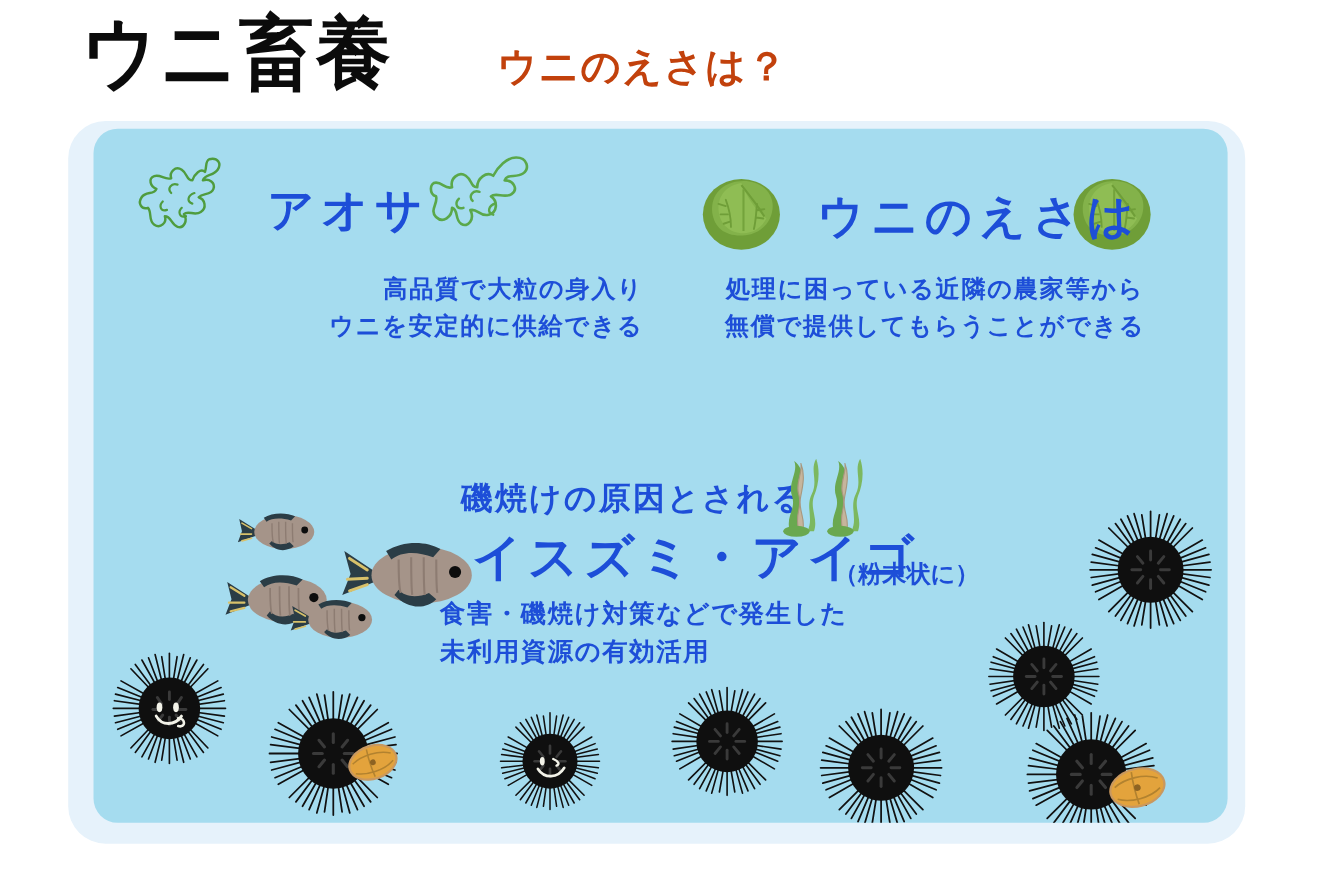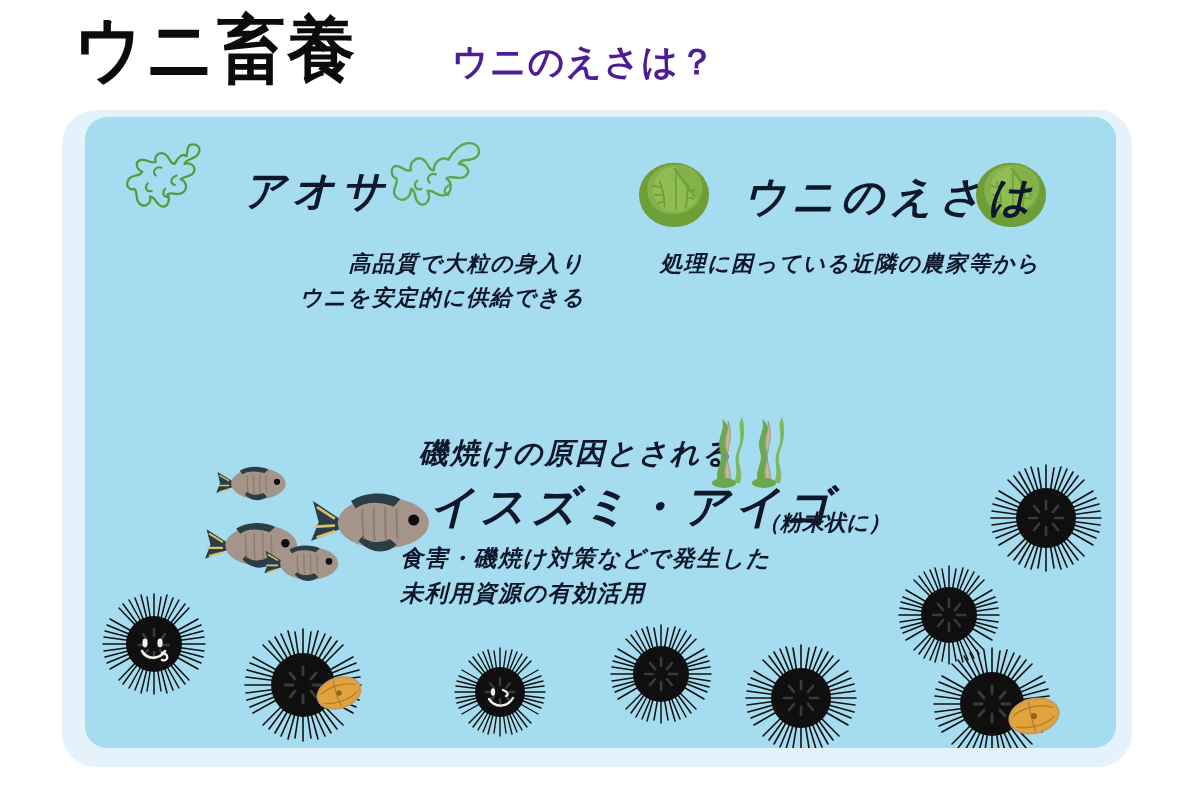--- a/index.html
+++ b/index.html
@@ -46,21 +46,21 @@
     transform-origin: left top;
   }
   .subtitle {
     position: absolute;
     left: 452px;
     top: 40px;
     font-size: 36px;
     line-height: 44px;
     font-weight: 900;
     letter-spacing: 1px;
-    color: #4c1d95;
+    color: #c2410c;
     white-space: nowrap;
   }
 
   
   .panel-outer {
     position: absolute;
     left: 62px;
     top: 110px;
     width: 1070px;
     height: 657px;
@@ -73,21 +73,21 @@
     top: 117px;
     width: 1031px;
     height: 631px;
     background: #a5dcef;
     border-radius: 22px;
     overflow: hidden;
   }
 
   
   .art { position: absolute; pointer-events: none; }
-  .tx  { position: absolute; color: #0f172a; white-space: nowrap; font-style: italic; }
+  .tx  { position: absolute; color: #1d4ed8; white-space: nowrap; }
 
   .food-label {
     font-size: 42px;
     line-height: 48px;
     font-weight: 900;
     letter-spacing: 6px;
   }
   .food-desc {
     font-size: 22px;
     line-height: 34px;
@@ -199,20 +199,21 @@
         <path d="M25 26 C28 34 30 44 30 52 M25 32 L18 30 M27 40 L20 40 M29 47 L23 49" stroke="#6f9e38" stroke-width="1.8" fill="none" stroke-linecap="round"></path>
         <path d="M55 30 C54 38 54 46 52 54 M55 36 L62 35 M54 43 L61 44" stroke="#6f9e38" stroke-width="1.8" fill="none" stroke-linecap="round"></path>
         <path d="M42 16 C42 28 42 42 42 56" stroke="#74a33c" stroke-width="2" fill="none"></path>
       </svg>
     </div>
 
     <div class="tx food-label" style="left:658px; top:56px;">ウニのえさは</div>
 
     <div class="tx food-desc" style="left:500px; top:130px; width:530px; text-align:center;">
       <div>処理に困っている近隣の農家等から</div>
+      <div>無償で提供してもらうことができる</div>
     </div>
 
     <div class="art" style="left:120px; top:340px; width:250px; height:120px;">
       <svg width="250" height="120" viewBox="0 0 250 120">
 
         <g transform="translate(10,0) scale(0.62)">
           <path d="M30 40 L4 24 L8 42 L2 58 L30 48 Z" fill="#2b3d46"></path>
           <path d="M8 30 L22 38 M6 46 L22 46 M8 56 L22 52" stroke="#d8c16a" stroke-width="2.4" stroke-linecap="round"></path>
           <ellipse cx="70" cy="43" rx="44" ry="25" fill="#a59489"></ellipse>
           <path d="M40 22 C52 14 74 14 86 20 L80 26 C66 22 52 22 44 28 Z" fill="#2b3d46"></path>

